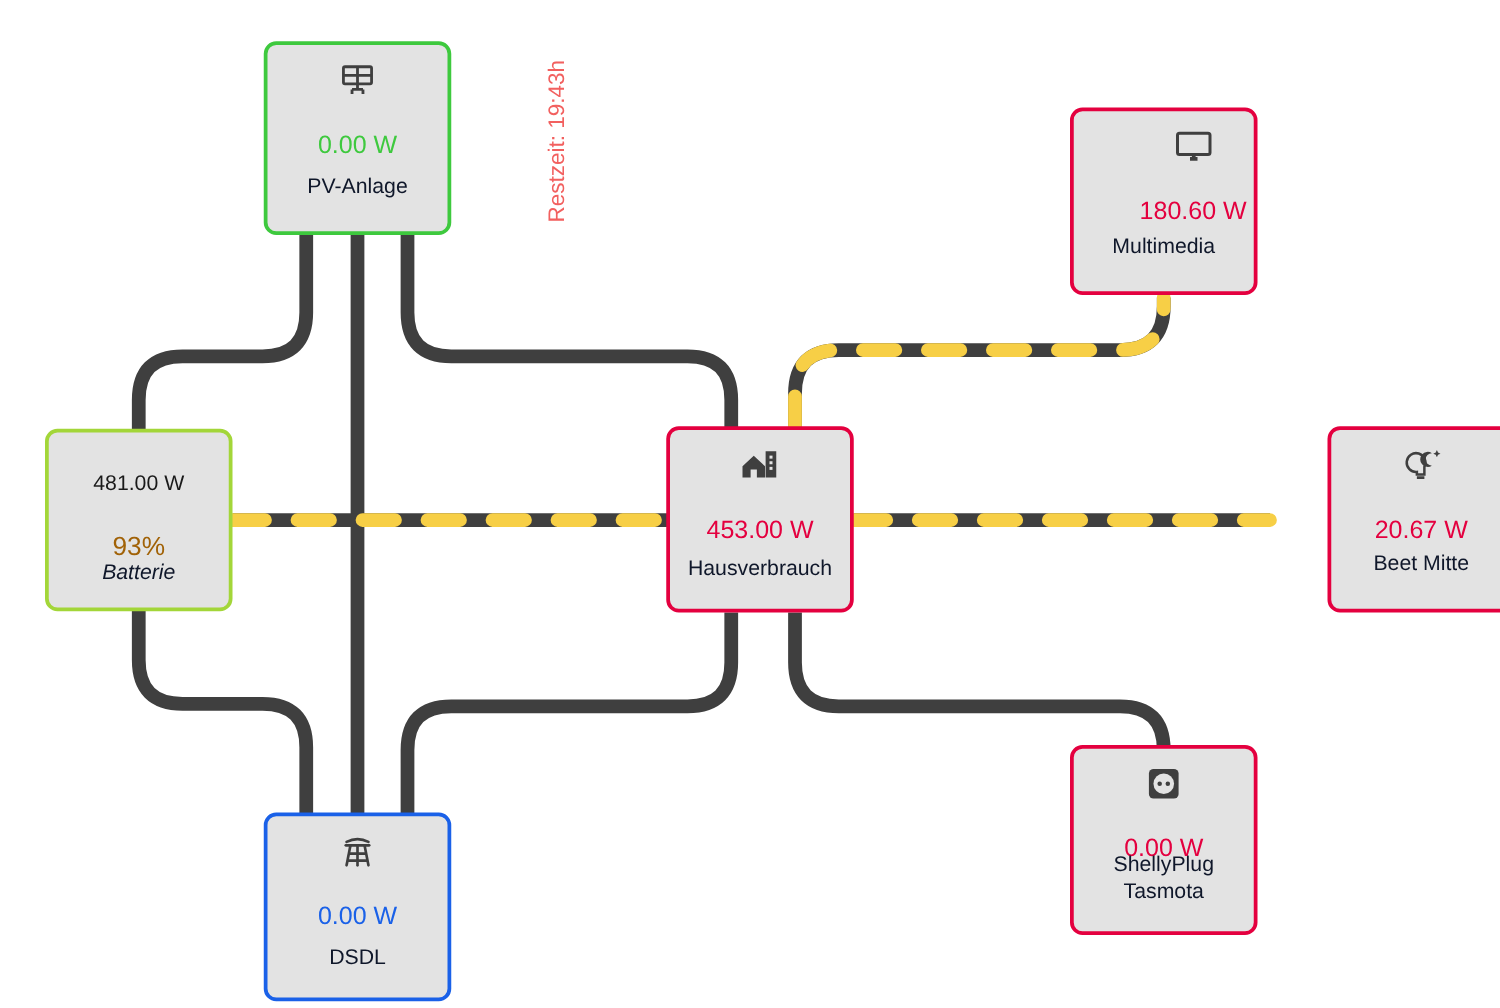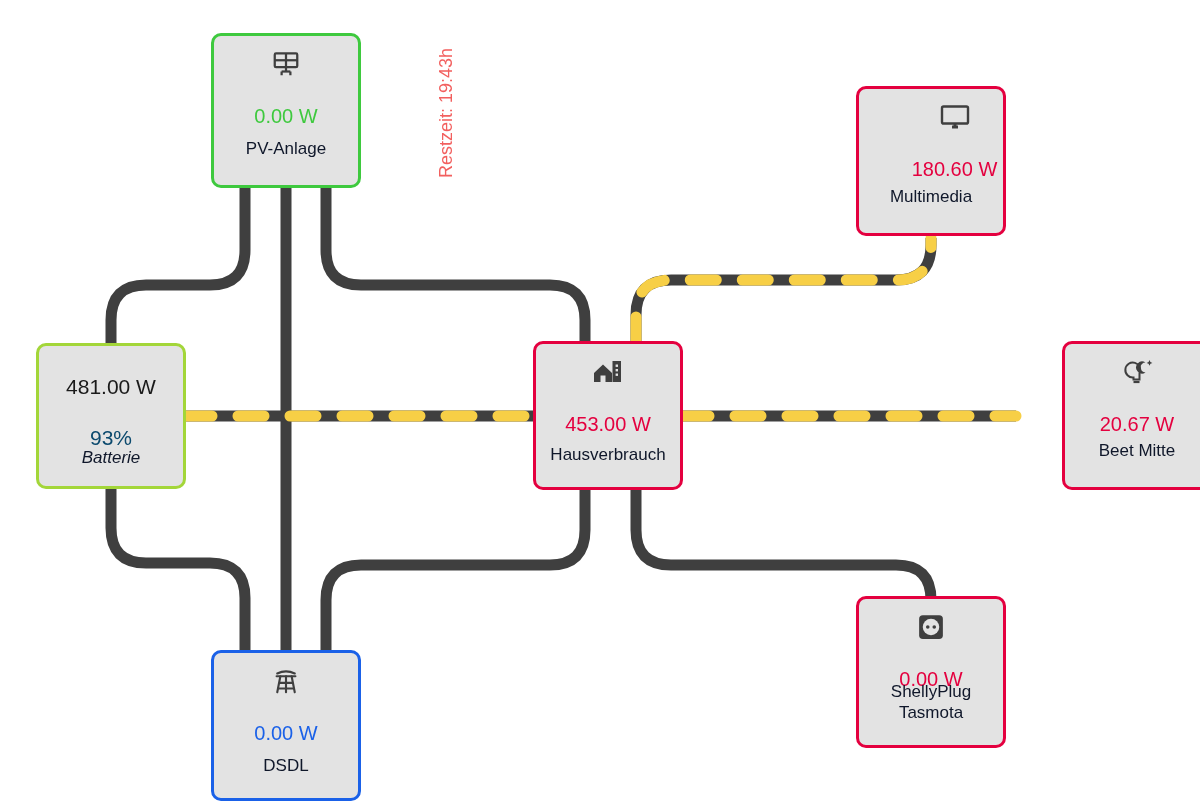--- a/index.html
+++ b/index.html
@@ -39,21 +39,21 @@
   .node .val{
     margin-top:2px;
     font-size:20px;
     line-height:26px;
     text-align:center;
     white-space:nowrap;
   }
   .node .sub{
     font-size:20px;
     line-height:26px;
-    color:#0c4a6e;
+    color:#a16207;
     text-align:center;
   }
   .node .name{
     position:absolute;
     left:0;right:0;
     bottom:24px;
     text-align:center;
     font-size:17px;
     line-height:21px;
     color:#0f172a;
@@ -65,21 +65,21 @@
   #node-pv        {left:211px;top:33px;  width:150px;height:155px;}
   #node-battery   {left:36px; top:343px; width:150px;height:146px;}
   #node-house     {left:533px;top:341px; width:150px;height:149px;}
   #node-grid      {left:211px;top:650px; width:150px;height:151px;}
   #node-multimedia{left:856px;top:86px;  width:150px;height:150px;}
   #node-beet      {left:1014px;top:341px;width:150px;height:149px;}
   #node-shelly    {left:856px;top:596px; width:150px;height:152px;}
 
   
   #node-pv .name{bottom:26px;}
-  #node-battery .val{margin-top:26px;font-size:21px;line-height:30px;}
+  #node-battery .val{margin-top:26px;font-size:17px;line-height:30px;}
   #node-battery .sub{font-size:21px;line-height:30px;}
   #node-battery .name{bottom:18px;font-style:italic;}
   #node-house .name{bottom:22px;}
   #node-grid .name{bottom:22px;}
   #node-multimedia .name{bottom:26px;}
   #node-beet .name{bottom:26px;}
   #node-shelly .name{bottom:22px;}
   
   #restzeit-wrap{
     position:absolute;

